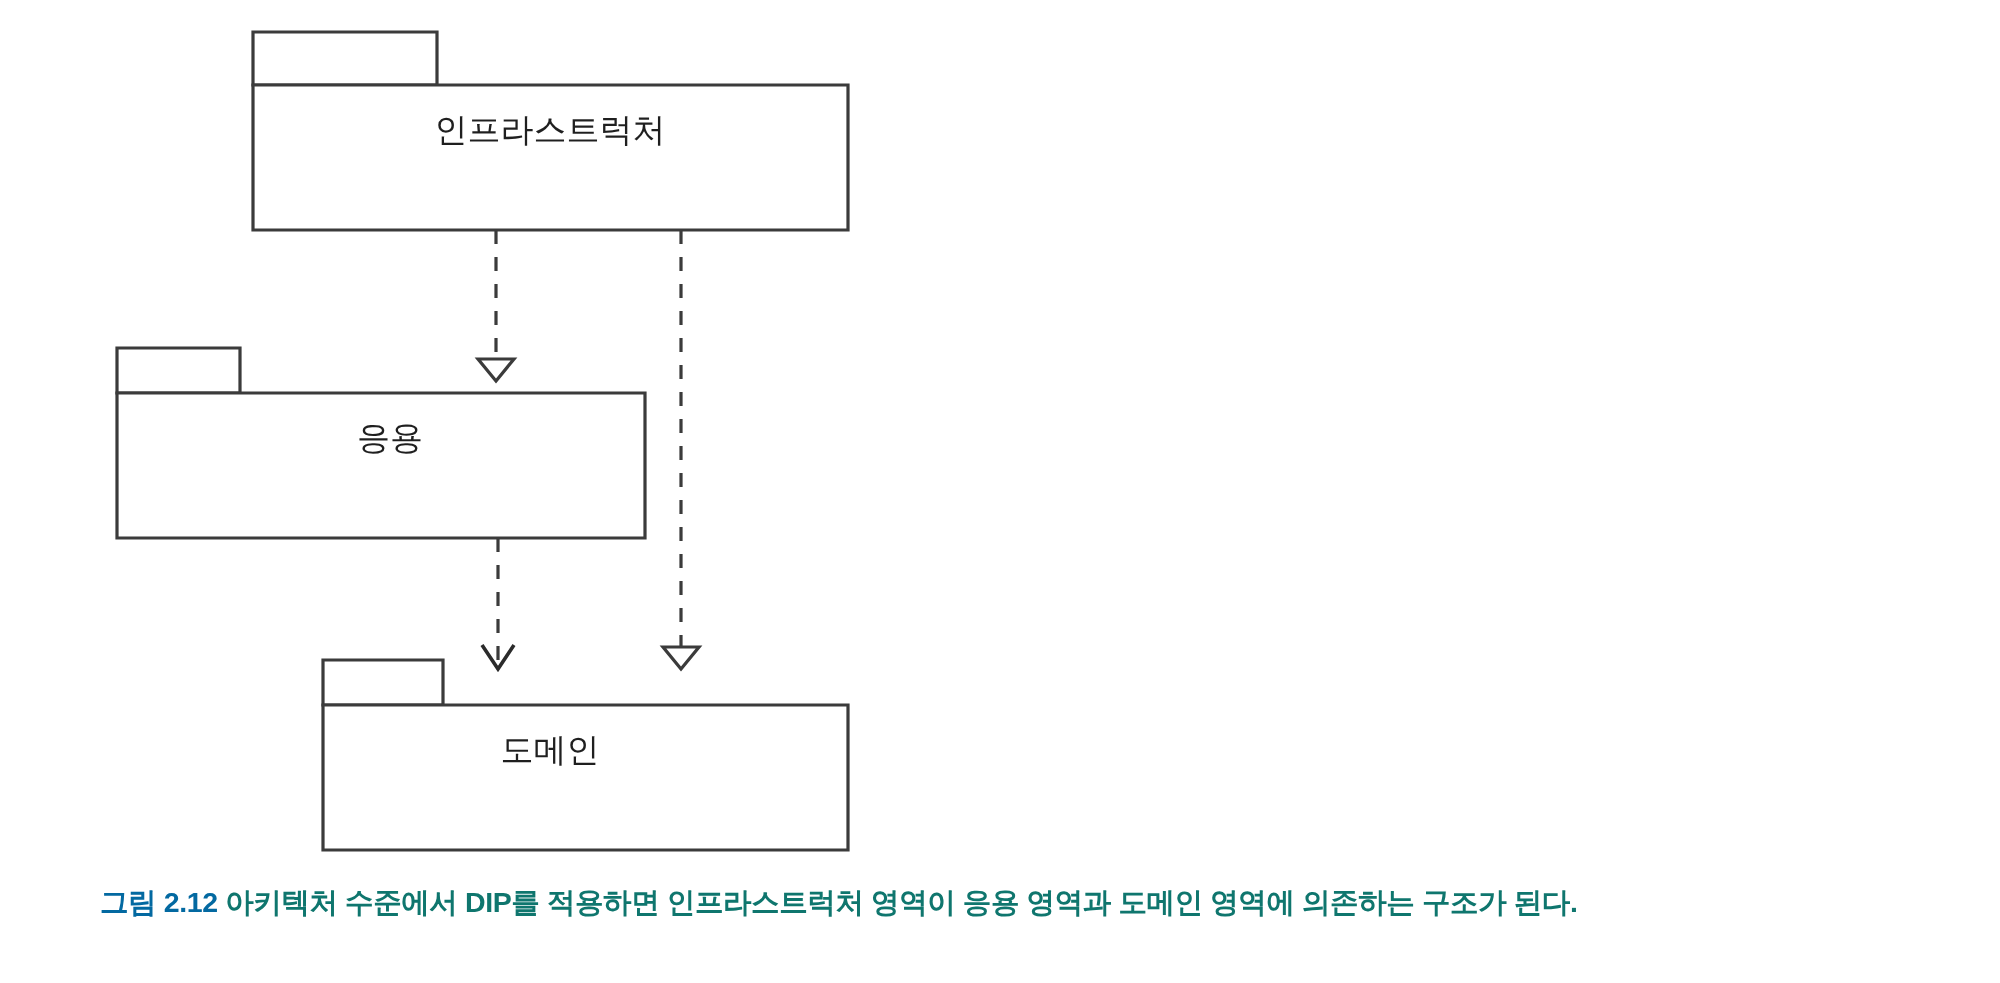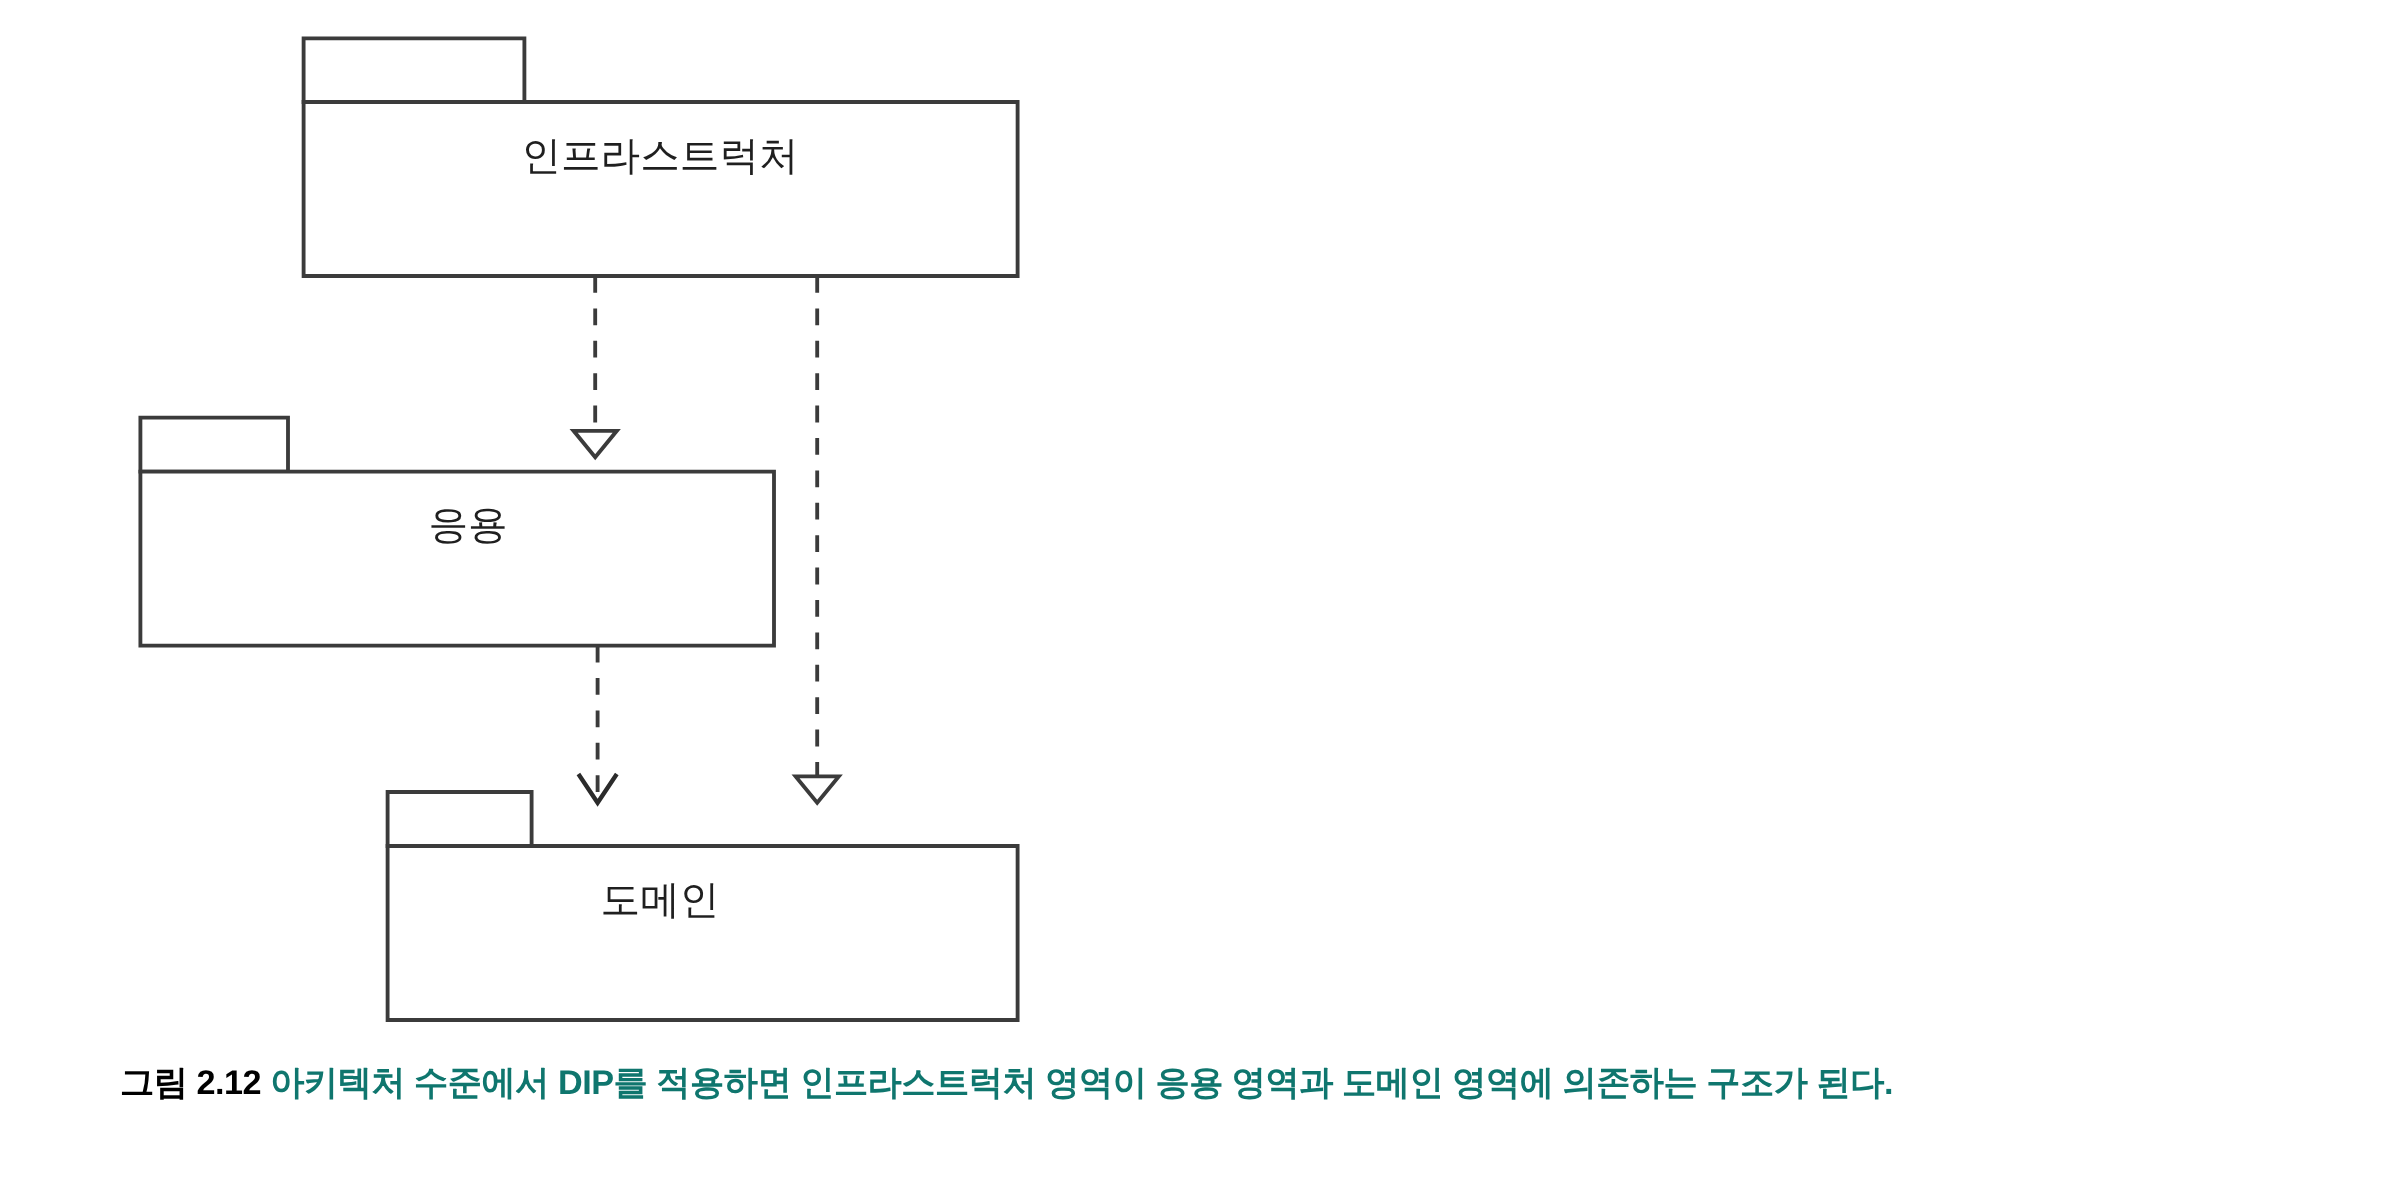--- a/index.html
+++ b/index.html
@@ -70,21 +70,21 @@
     left: 100px;
     top: 884px;
     width: 1850px;
     font-size: 28.5px;
     font-weight: bold;
     color: #5a5a5a;
     letter-spacing: -0.4px;
     white-space: nowrap;
   }
   #figure-caption .cap-num {
-    color: #000000;
+    color: #0369a1;
     font-weight: bold;
     margin-top: 12px;
   }
   #figure-caption .cap-text {
     color: #0f766e;
     font-weight: bold;
   }
 </style>
 </head>
 <body>

